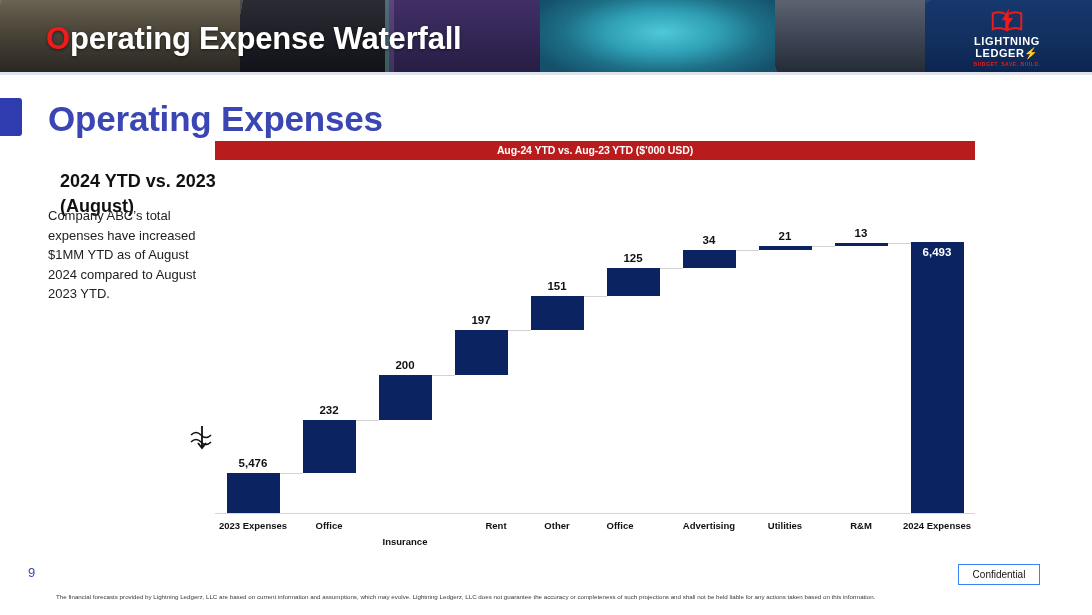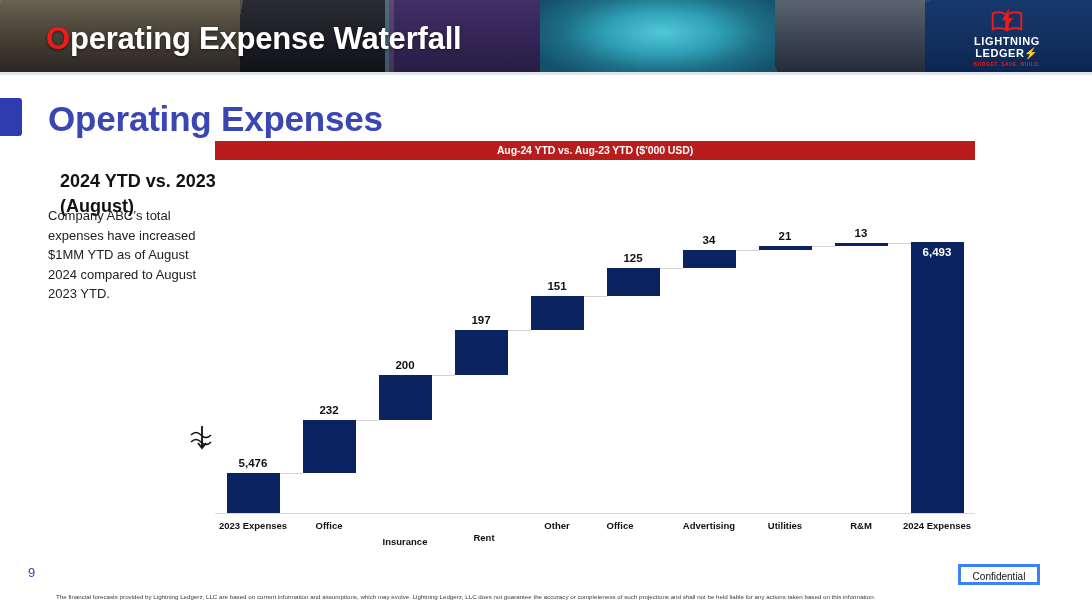--- a/index.html
+++ b/index.html
@@ -99,21 +99,21 @@
     position:absolute; top:379px; font-size:9.5px; font-weight:bold;
     color:#111111; text-align:center; white-space:nowrap;
   }
   #axis-break { position:absolute; left:-26px; top:282px; width:26px; height:30px; }
 
   
   #page-number { position:absolute; left:28px; top:565px;
                  font-size:13px; color:#3a46b4; }
   #confidential-badge {
     position:absolute; left:958px; top:564px; width:82px; height:21px;
-    border:3px solid #3b82f6; background:#fff;
+    border:1px solid #3b82f6; background:#fff;
     font-size:10px; color:#111; text-align:center; line-height:20px;
   }
   #disclaimer {
     position:absolute; left:56px; top:592px; width:990px;
     font-size:6.2px; color:#3a3a3a; line-height:9px; white-space:nowrap;
   }
 </style>
 </head>
 <body>
 
@@ -161,21 +161,21 @@
     <div class="bar-label" style="left: 74px; width: 80px; top: 263.415px;">232</div>
     <div class="connector" style="left: 64.5px; width: 23px; top: 332.062px; background: rgb(211, 211, 211);"></div>
     <div class="tick-label" style="left: 59px; width: 110px;">Office</div>
     <div class="bar" style="left: 163.5px; top: 234.031px; width: 53px; height: 45.3846px; background: rgb(11, 35, 96);"></div>
     <div class="bar-label" style="left: 150px; width: 80px; top: 218.031px;">200</div>
     <div class="connector" style="left: 140.5px; width: 23px; top: 279.415px; background: rgb(211, 211, 211);"></div>
     <div class="tick-label" style="left: 135px; width: 110px; margin-top: 16px;">Insurance</div>
     <div class="bar" style="left: 239.5px; top: 189.327px; width: 53px; height: 44.7038px; background: rgb(11, 35, 96);"></div>
     <div class="bar-label" style="left: 226px; width: 80px; top: 173.327px;">197</div>
     <div class="connector" style="left: 216.5px; width: 23px; top: 234.031px; background: rgb(211, 211, 211);"></div>
-    <div class="tick-label" style="left: 214px; width: 110px; margin-top: 12px;">Rent</div>
+    <div class="tick-label" style="left: 226px; width: 110px;">Rent</div>
     <div class="bar" style="left: 315.5px; top: 155.062px; width: 53px; height: 34.2654px; background: rgb(11, 35, 96);"></div>
     <div class="bar-label" style="left: 302px; width: 80px; top: 139.062px;">151</div>
     <div class="connector" style="left: 292.5px; width: 23px; top: 189.327px; background: rgb(211, 211, 211);"></div>
     <div class="tick-label" style="left: 287px; width: 110px;">Other</div>
     <div class="bar" style="left: 391.5px; top: 126.696px; width: 53px; height: 28.3654px; background: rgb(11, 35, 96);"></div>
     <div class="bar-label" style="left: 378px; width: 80px; top: 110.696px;">125</div>
     <div class="connector" style="left: 368.5px; width: 23px; top: 155.062px; background: rgb(211, 211, 211);"></div>
     <div class="tick-label" style="left: 350px; width: 110px;">Office</div>
     <div class="bar" style="left: 467.5px; top: 109.45px; width: 53px; height: 17.2462px; background: rgb(11, 35, 96);"></div>
     <div class="bar-label" style="left: 454px; width: 80px; top: 93.45px;">34</div>

